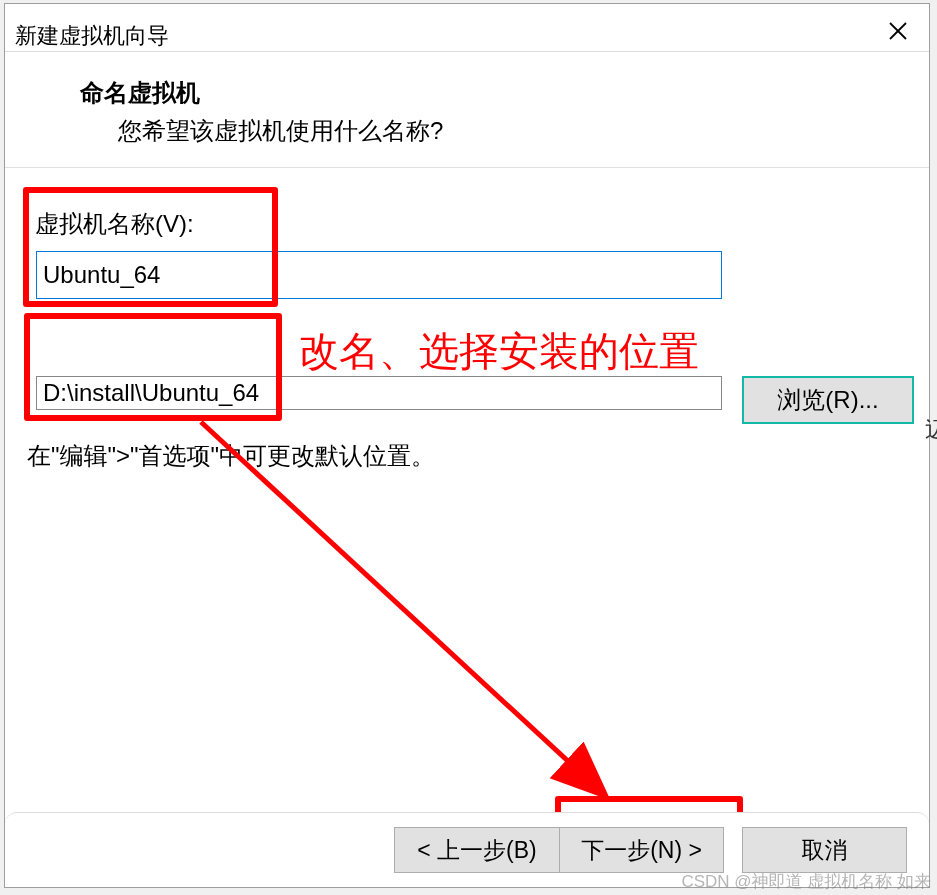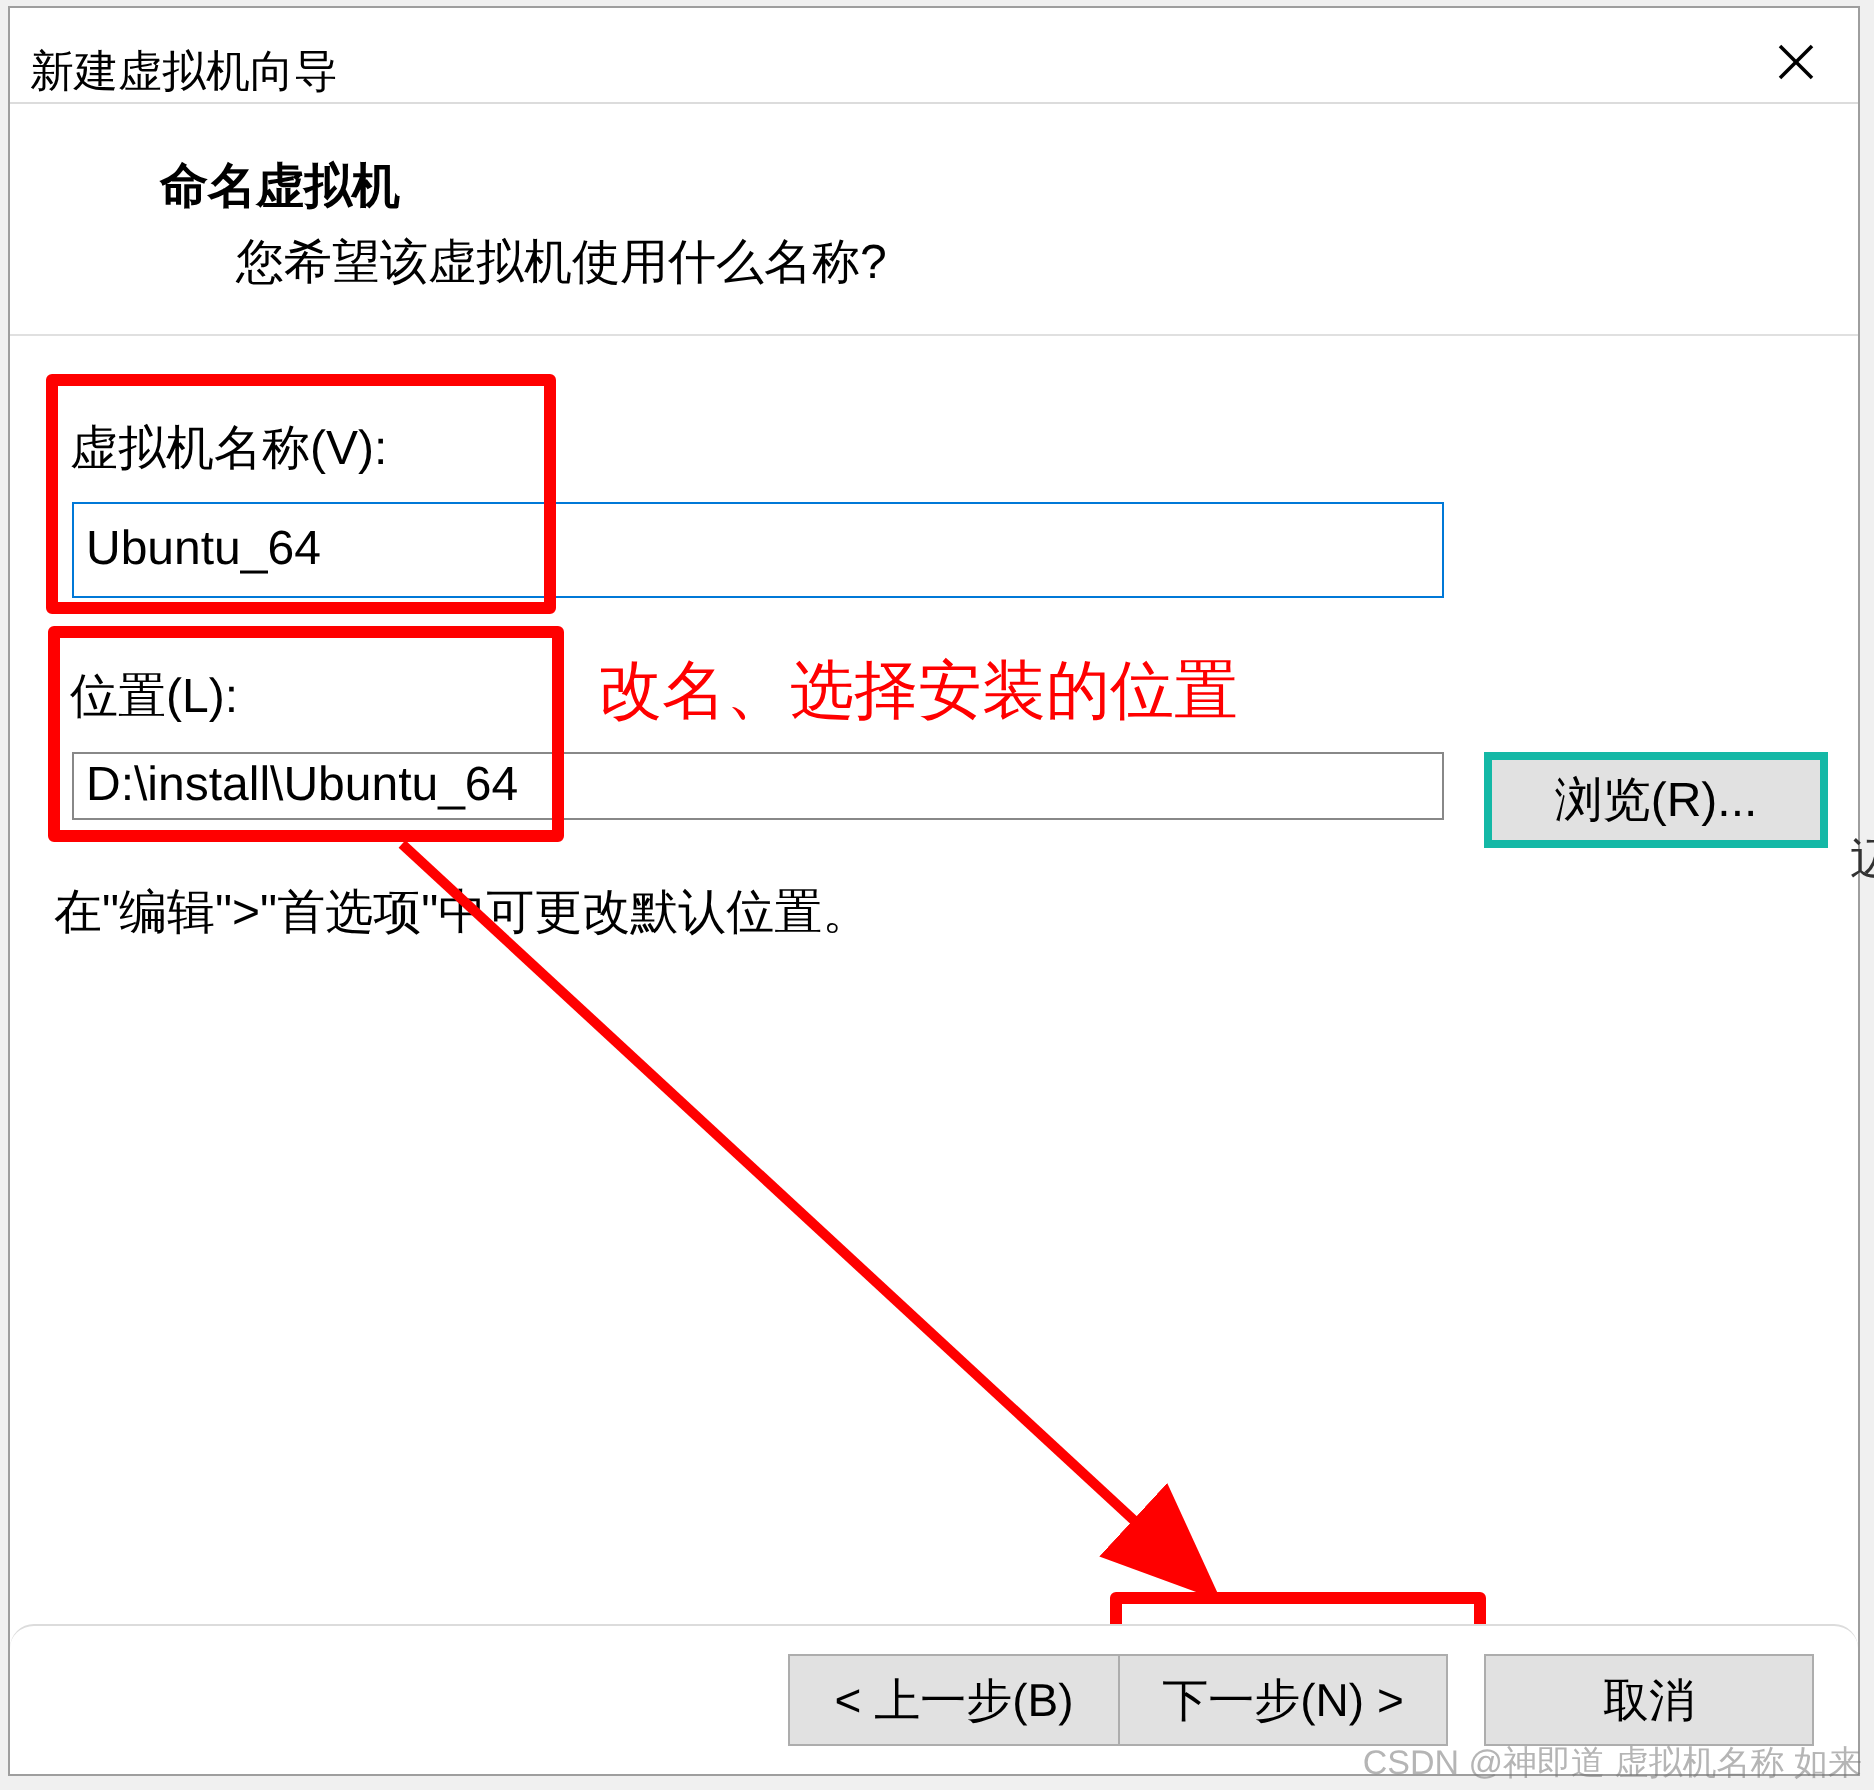--- a/index.html
+++ b/index.html
@@ -107,38 +107,38 @@
       color: #000;
       font-family: inherit;
     }
     .browse-btn {
       position: absolute;
       left: 737px;
       top: 372px;
       width: 172px;
       height: 48px;
       background: #e1e1e1;
-      border: 4px solid #14b8a6;
+      border: 2px solid #14b8a6;
       font-size: 24px;
       color: #000;
       cursor: pointer;
       font-family: inherit;
     }
     .hint-text {
       position: absolute;
       left: 22px;
       top: 436px;
       font-size: 24px;
       color: #000;
     }
     .annotation-text {
       position: absolute;
       left: 294px;
       top: 320px;
-      font-size: 32px;
+      font-size: 40px;
       color: #ff0000;
       font-weight: 400;
     }
     .red-box-1 {
       position: absolute;
       left: 18px;
       top: 183px;
       width: 255px;
       height: 120px;
       border: 6px solid #ff0000;
@@ -226,23 +226,20 @@
     <div class="header-title">命名虚拟机</div>
     <div class="header-subtitle">您希望该虚拟机使用什么名称?</div>
   </div>
   <div class="divider"></div>
 
   <div class="field-group1">
     <span class="label">虚拟机名称(V):</span>
   </div>
   <input type="text" class="vm-name-input" value="Ubuntu_64" style="">
 
-  <div class="field-group2">
-    <span class="label">位置(L):</span>
-  </div>
   <input type="text" class="location-input" value="D:\install\Ubuntu_64" style="">
   <button class="browse-btn">浏览(R)...</button>
 
   <div class="hint-text">在"编辑"&gt;"首选项"中可更改默认位置。</div>
 
   <div class="annotation-text">改名、选择安装的位置</div>
 
   <div class="red-box-1"></div>
   <div class="red-box-2"></div>
   <div class="red-box-3"></div>

